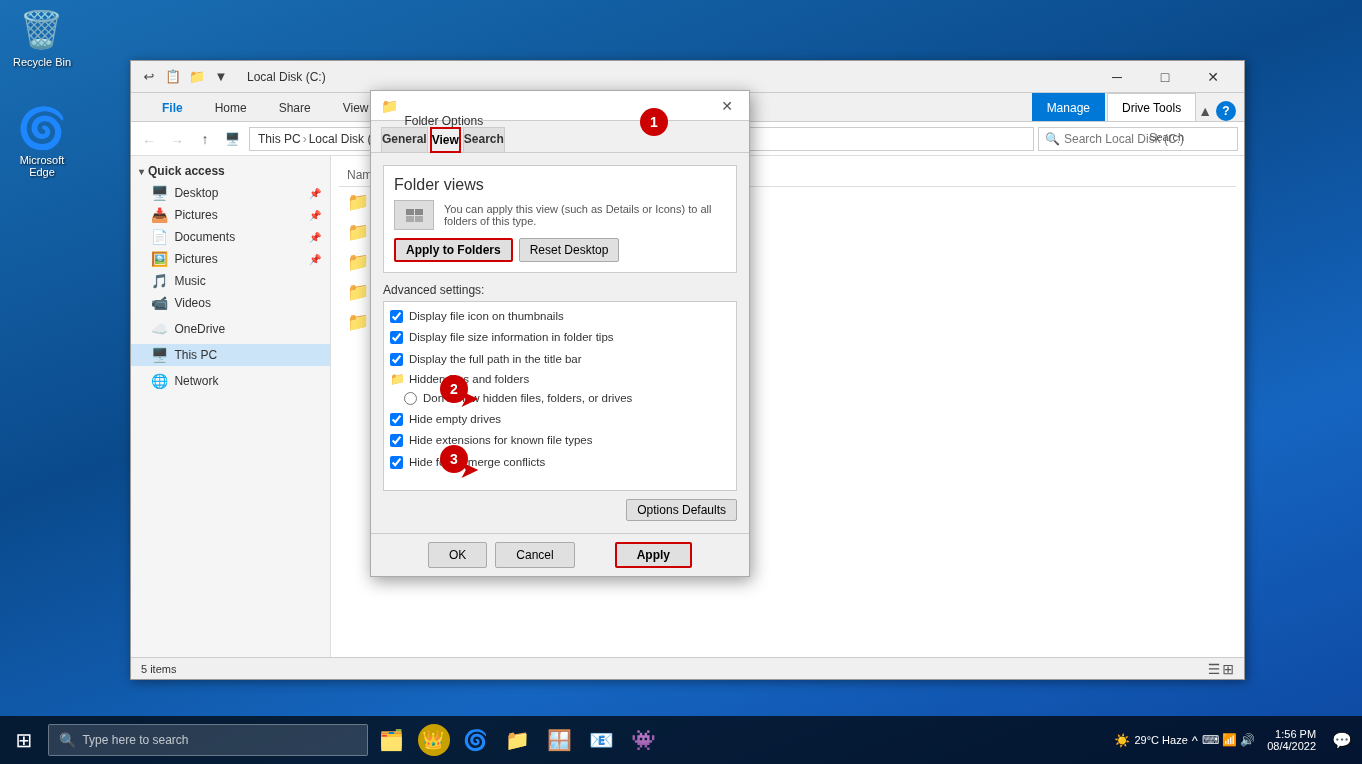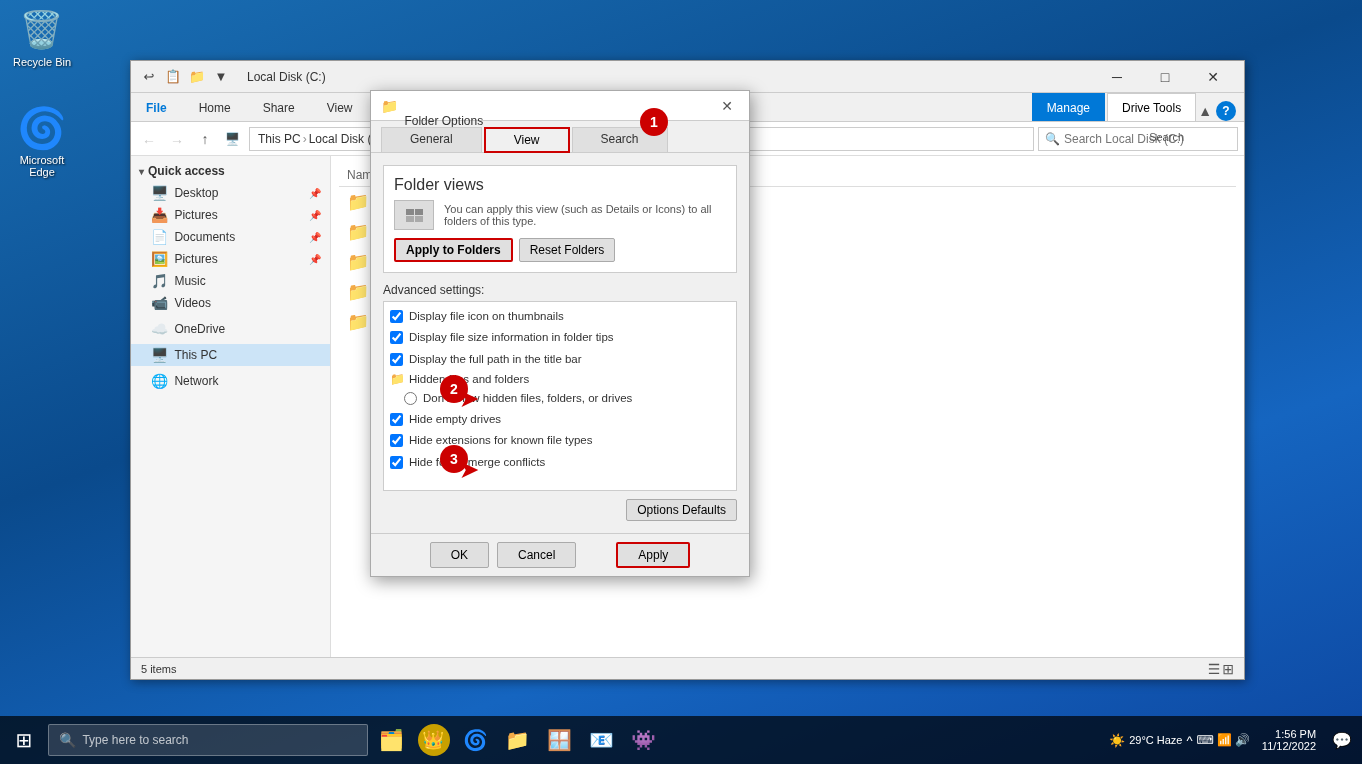--- a/index.html
+++ b/index.html
@@ -110,21 +110,21 @@
 
     
     .ribbon {
       background: #f0f0f0;
       border-bottom: 1px solid #ccc;
     }
     .ribbon-tabs {
       display: flex;
       align-items: flex-end;
       height: 28px;
-      padding-left: 0;
+      padding-left: 16px;
     }
     .ribbon-tab {
       padding: 4px 14px;
       font-size: 12px;
       cursor: pointer;
       color: #333;
       border: 1px solid transparent;
       border-bottom: none;
       margin-right: 2px;
       height: 100%;
@@ -338,27 +338,28 @@
     }
 
     .dialog-tabs {
       display: flex;
       padding: 6px 10px 0;
       background: #f0f0f0;
       border-bottom: 1px solid #ccc;
       gap: 2px;
     }
     .dialog-tab {
-      padding: 4px 28px;
+      padding: 4px 0;
       font-size: 12px;
       cursor: pointer;
       border: 1px solid #ccc;
       border-bottom: none;
       background: #e0e0e0;
       color: #333;
+      font-weight: bold;
     }
     .dialog-tab.active {
       background: #f0f0f0;
       border-color: #aaa;
       color: #000;
       border-bottom: 1px solid #f0f0f0;
       margin-bottom: -1px;
     }
     .dialog-tab.highlighted {
       border: 2px solid #cc0000;
@@ -490,21 +491,21 @@
     .footer-btn {
       padding: 4px 20px;
       font-size: 12px;
       border: 1px solid #aaa;
       background: #e0e0e0;
       cursor: pointer;
       border-radius: 2px;
     }
     .footer-btn.apply-btn {
       border: 2px solid #cc0000;
-      font-weight: normal;
+      font-weight: bold;
       margin-left: 32px;
     }
 
     
     .badge {
       position: absolute;
       width: 28px;
       height: 28px;
       background: #cc0000;
       color: white;
@@ -799,21 +800,21 @@
               <div style="width:8px;height:6px;background:#888;"></div>
               <div style="width:8px;height:6px;background:#888;"></div>
               <div style="width:8px;height:6px;background:#aaa;"></div>
               <div style="width:8px;height:6px;background:#aaa;"></div>
             </div>
           </div>
           <div class="folder-views-desc">You can apply this view (such as Details or Icons) to all folders of this type.</div>
         </div>
         <div class="folder-view-btns">
           <button class="dlg-btn highlighted">Apply to Folders</button>
-          <button class="dlg-btn">Reset Folders</button>
+          <button class="dlg-btn">Reset Desktop</button>
         </div>
       </div>
 
       <div class="advanced-settings-label">Advanced settings:</div>
       <div class="settings-list">
         <div class="settings-item">
           <input type="checkbox" checked="" style="">
           <span>Display file icon on thumbnails</span>
         </div>
         <div class="settings-item">
@@ -892,18 +893,18 @@
         <span style="color:white;font-size:11px;">29°C  Haze</span>
       </div>
       <div style="color:white;font-size:13px;cursor:pointer;">^</div>
       <div style="display:flex;gap:3px;color:white;font-size:12px;">
         <span>⌨</span>
         <span style="cursor:pointer;">📶</span>
         <span style="cursor:pointer;">🔊</span>
       </div>
       <div class="taskbar-clock">
         <div>1:56 PM</div>
-        <div>11/12/2022</div>
+        <div>08/4/2022</div>
       </div>
       <div style="color:white;font-size:16px;cursor:pointer;padding:0 4px;">💬</div>
     </div>
   </div>
 </div>
 
 </body></html>

